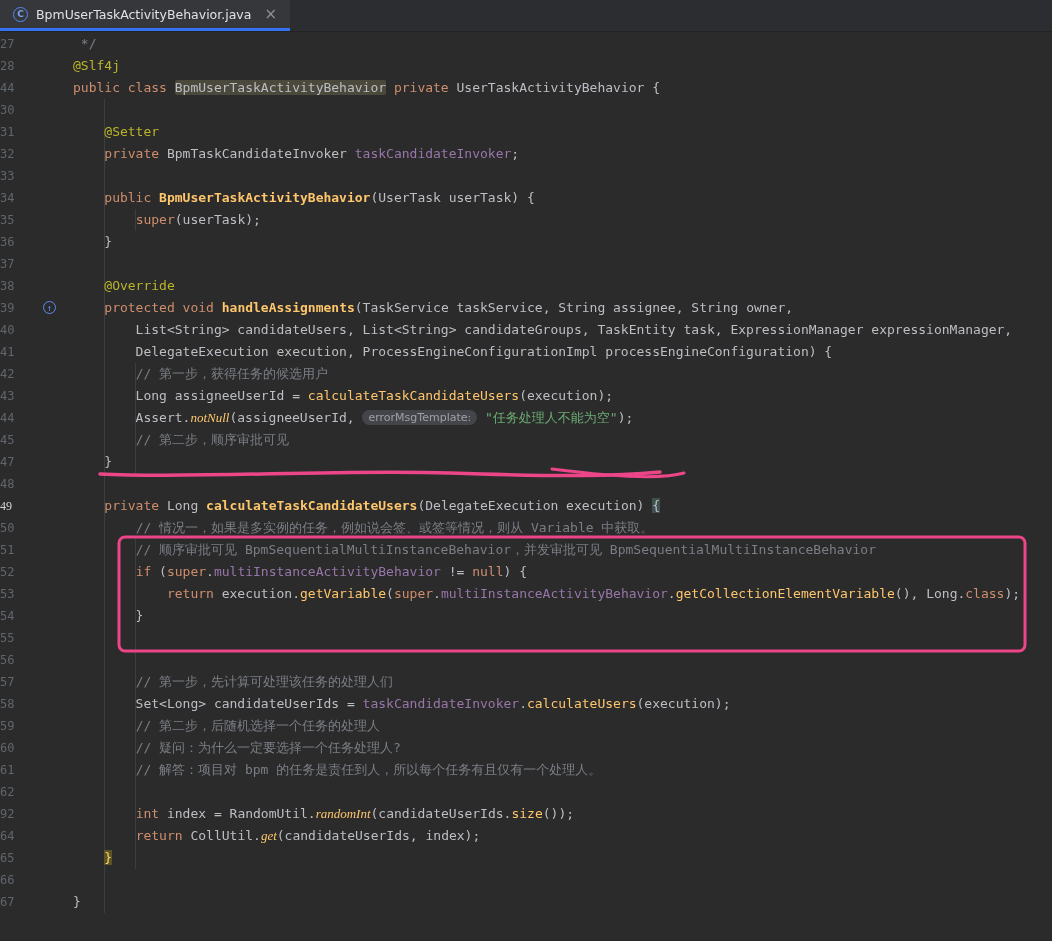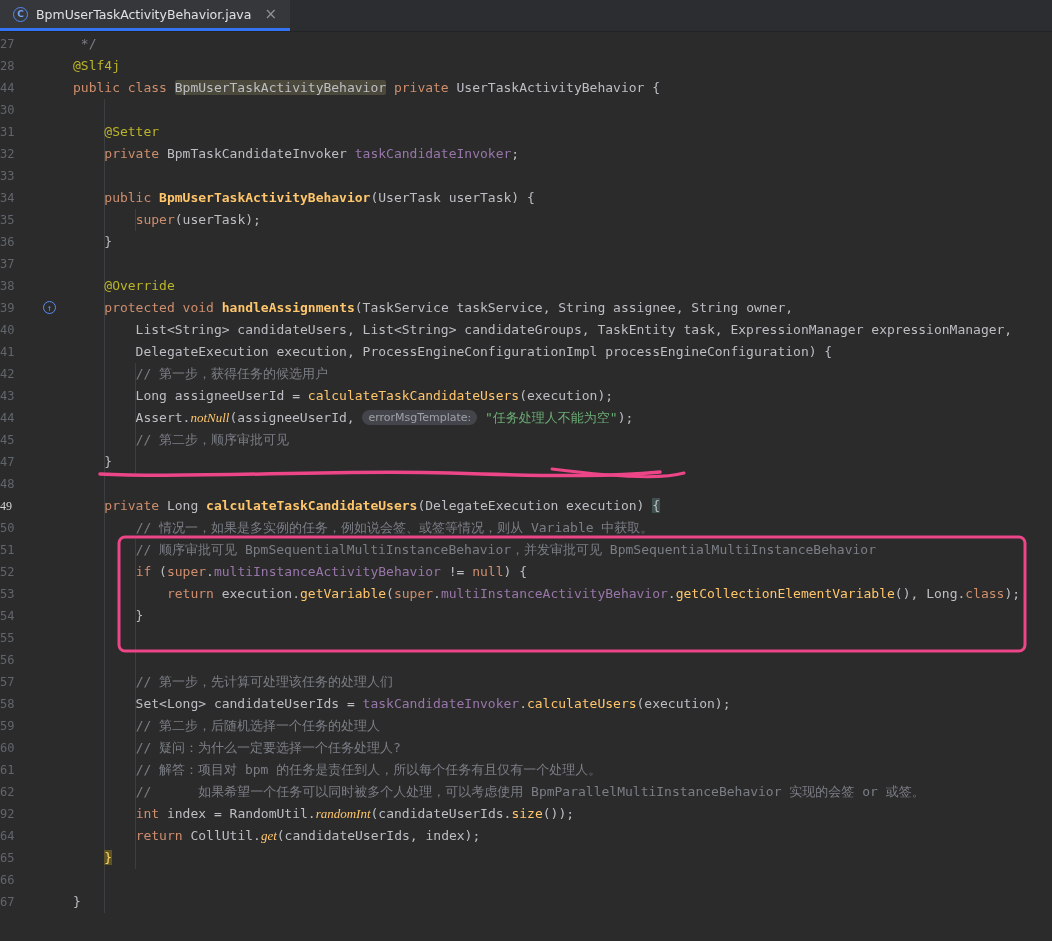--- a/index.html
+++ b/index.html
@@ -140,21 +140,21 @@
         <div class="line"><span class="gutter">52</span><span class="code"><span class="tk-def">        </span><span class="tk-kw">if</span><span class="tk-def"> (</span><span class="tk-kw">super</span><span class="tk-def">.</span><span class="tk-field">multiInstanceActivityBehavior</span><span class="tk-def"> != </span><span class="tk-kw">null</span><span class="tk-def">) {</span></span></div>
         <div class="line"><span class="gutter">53</span><span class="code"><span class="tk-def">            </span><span class="tk-kw">return</span><span class="tk-def"> execution.</span><span class="tk-fn">getVariable</span><span class="tk-def">(</span><span class="tk-kw">super</span><span class="tk-def">.</span><span class="tk-field">multiInstanceActivityBehavior</span><span class="tk-def">.</span><span class="tk-fn">getCollectionElementVariable</span><span class="tk-def">(), Long.</span><span class="tk-kw">class</span><span class="tk-def">);</span></span></div>
         <div class="line"><span class="gutter">54</span><span class="code"><span class="tk-def">        }</span></span></div>
         <div class="line"><span class="gutter">55</span><span class="code"></span></div>
         <div class="line"><span class="gutter">56</span></div>
         <div class="line"><span class="gutter">57</span><span class="code"><span class="tk-def">        </span><span class="tk-cmt">// 第一步，先计算可处理该任务的处理人们</span></span></div>
         <div class="line"><span class="gutter">58</span><span class="code"><span class="tk-def">        Set&lt;Long&gt; candidateUserIds = </span><span class="tk-field">taskCandidateInvoker</span><span class="tk-def">.</span><span class="tk-fn">calculateUsers</span><span class="tk-def">(execution);</span></span></div>
         <div class="line"><span class="gutter">59</span><span class="code"><span class="tk-def">        </span><span class="tk-cmt">// 第二步，后随机选择一个任务的处理人</span></span></div>
         <div class="line"><span class="gutter">60</span><span class="code"><span class="tk-def">        </span><span class="tk-cmt">// 疑问：为什么一定要选择一个任务处理人?</span></span></div>
         <div class="line"><span class="gutter">61</span><span class="code"><span class="tk-def">        </span><span class="tk-cmt">// 解答：项目对 bpm 的任务是责任到人，所以每个任务有且仅有一个处理人。</span></span></div>
-        <div class="line"><span class="gutter">62</span><span class="code"><span class="tk-def">        </span><span class="tk-cmt">//      如果希望一个任务可以同时被多个人处理，可以考虑使用 BpmParallelMultiInstanceBehavior 实现的会签 or 或签。</span></span></div>
+        <div class="line"><span class="gutter">62</span><span class="code"><span class="tk-def">        </span></span></div>
         <div class="line"><span class="gutter">92</span><span class="code"><span class="tk-def">        </span><span class="tk-kw">int</span><span class="tk-def"> index = RandomUtil.</span><span class="tk-fni">randomInt</span><span class="tk-def">(candidateUserIds.</span><span class="tk-fn">size</span><span class="tk-def">());</span></span></div>
         <div class="line"><span class="gutter">64</span><span class="code"><span class="tk-def">        </span><span class="tk-kw">return</span><span class="tk-def"> CollUtil.</span><span class="tk-fni">get</span><span class="tk-def">(candidateUserIds, index);</span></span></div>
         <div class="line"><span class="gutter">65</span><span class="code"><span class="tk-def">    </span><span class="tk-braceB">}</span></span></div>
         <div class="line"><span class="gutter">66</span><span class="code"></span></div>
         <div class="line"><span class="gutter">67</span><span class="code"><span class="tk-def">}</span></span></div>
       </div>
 
     <svg class="overlay" width="1052" height="909" viewBox="0 0 1052 909" xmlns="http://www.w3.org/2000/svg">
       <path class="pink-stroke" stroke-width="3.5" d="M 100 442 C 200 447, 330 437, 450 441 S 615 444, 660 440"></path>
       <path class="pink-stroke" stroke-width="3" d="M 552 437 C 607 444, 660 448, 684 441"></path>

